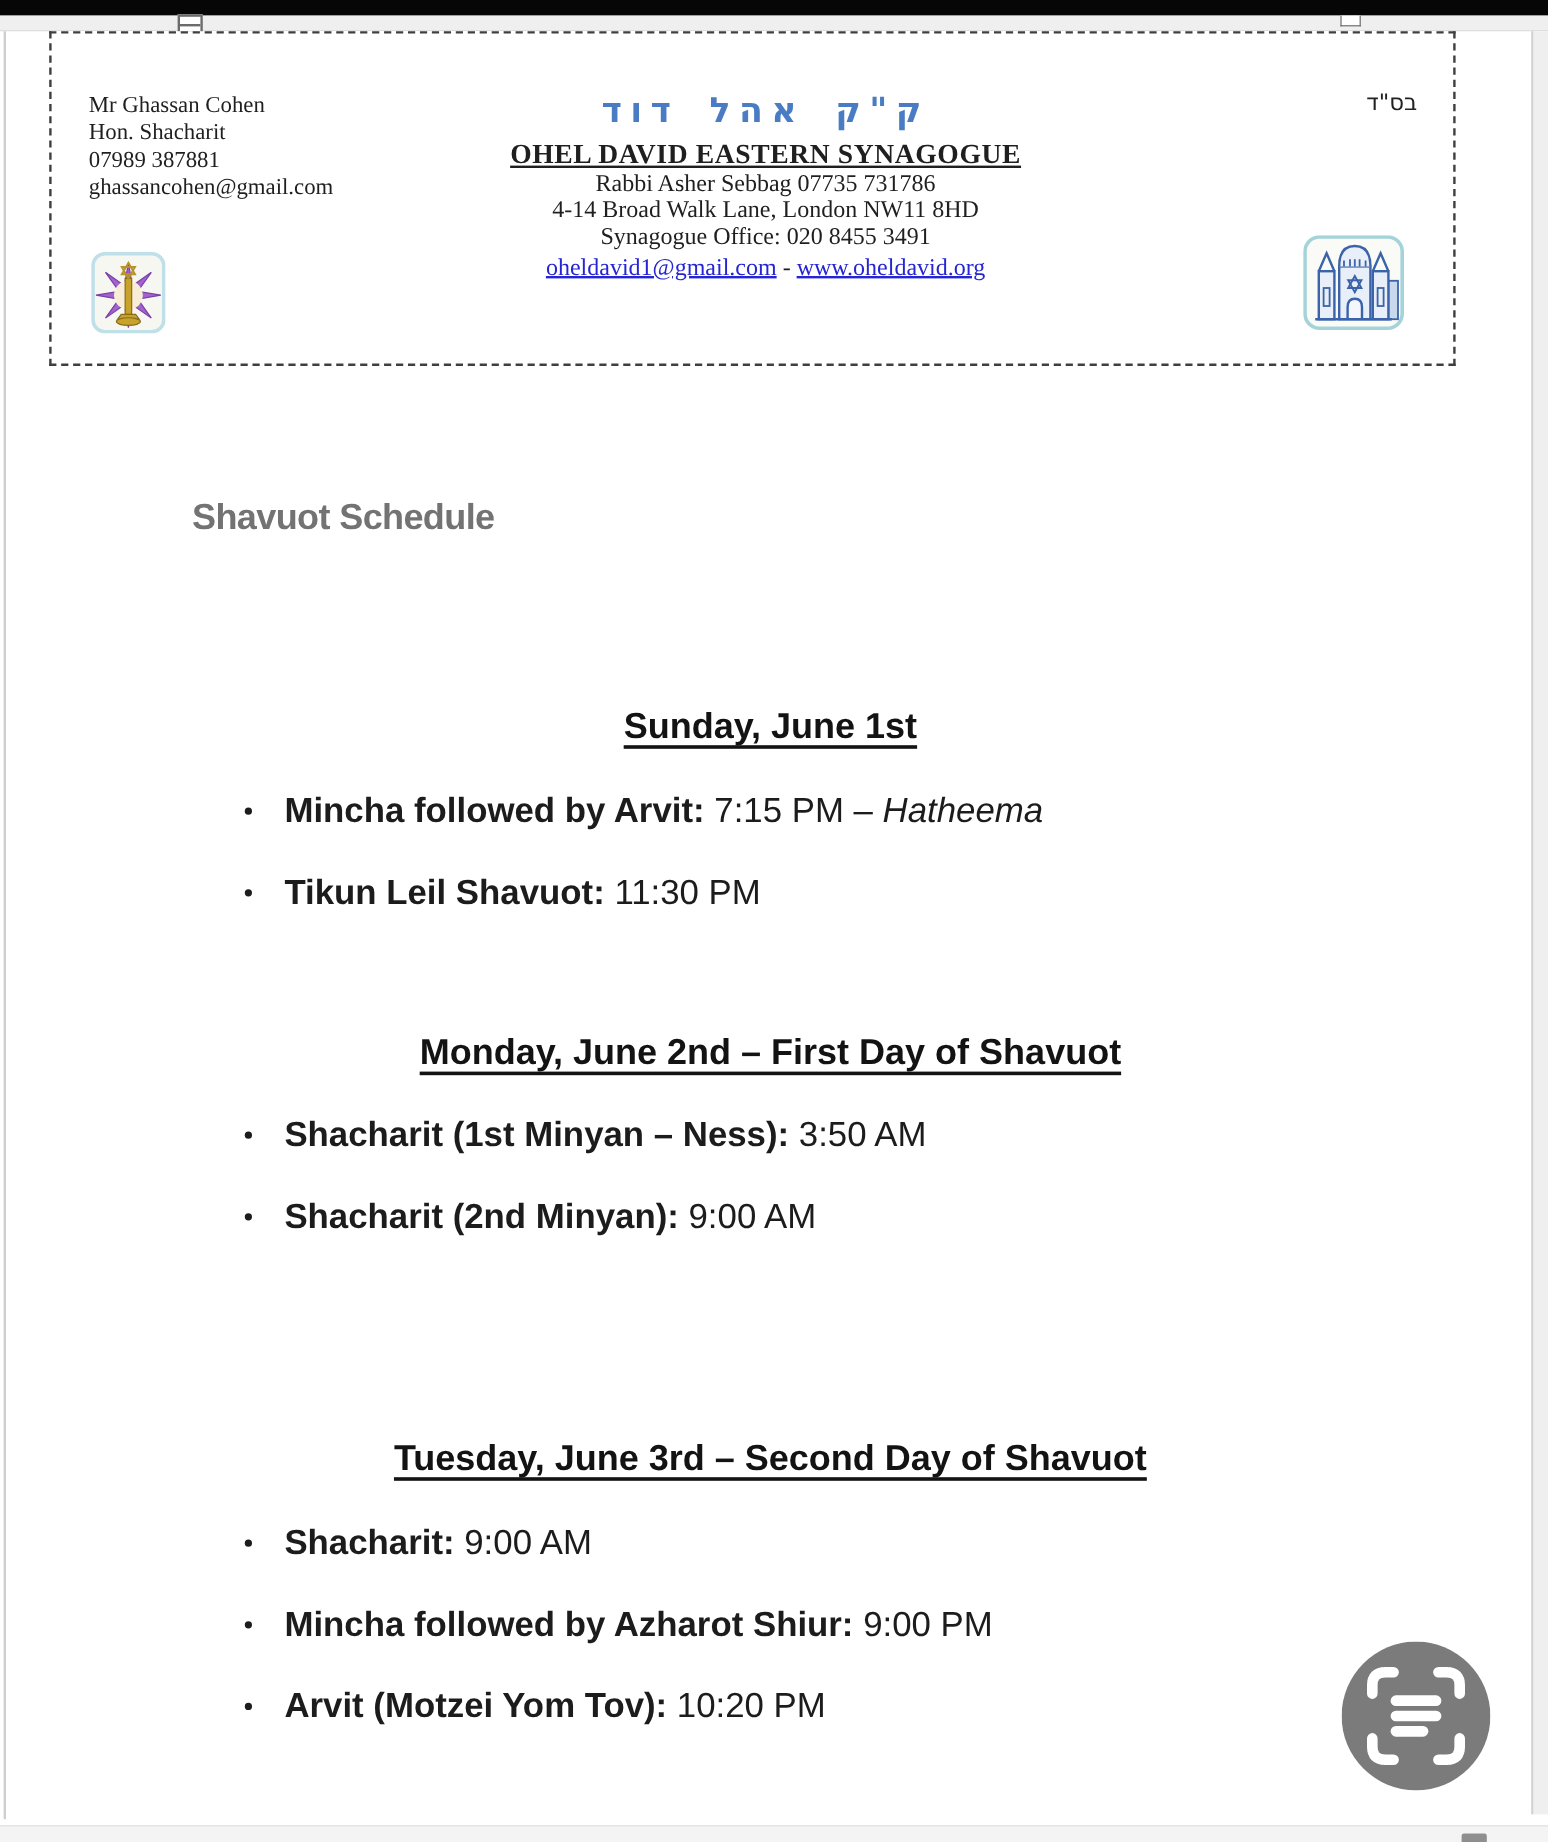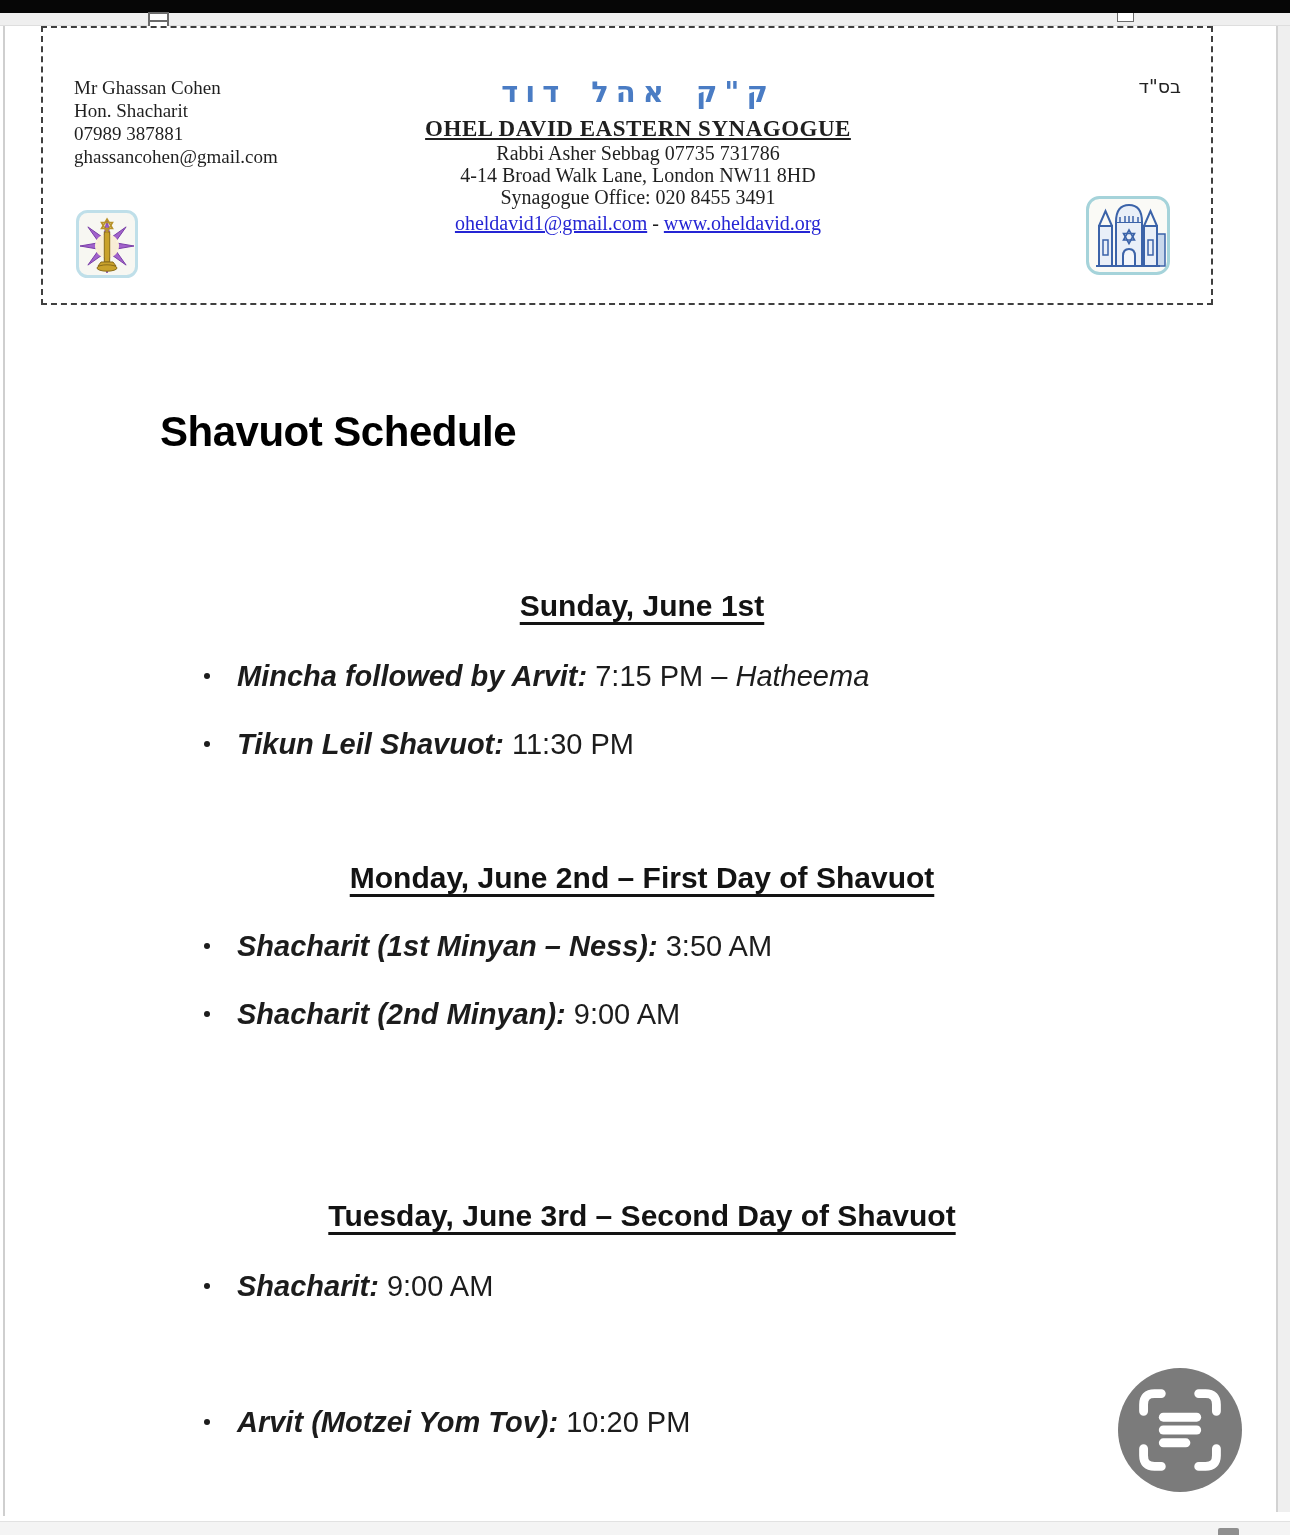--- a/index.html
+++ b/index.html
@@ -35,29 +35,29 @@
   }
   .org-name { margin-top:4px; font-size:23px; line-height:26px; font-weight:bold; letter-spacing:0.5px;text-decoration:underline; }
   .lh-line { font-size:20px; line-height:22px; }
   .links-line { margin-top:4px; font-size:20px; line-height:22px; }
   .lnk { color:#2525d4; text-decoration:underline; cursor:pointer; }
   .bsd { position:absolute; right:30px; top:47px; font-family:"DejaVu Sans", sans-serif; font-size:19px; color:#222; }
   .building-logo { position:absolute; left:1043px; top:168px; }
 
   
   .doc-title {
-    position:absolute; left:160px; top:406px; font-size:42px; line-height:52px;
-    font-weight:bold; color:#000000; letter-spacing:-0.5px;
+    position:absolute; left:160px; top:406px; font-size:30px; line-height:52px;
+    font-weight:bold; color:#737373; letter-spacing:-0.5px;
   }
   .doc-content { position:absolute; left:160px; top:0; width:964px; height:1296px; }
   .sec-heading { position:absolute; left:0; width:100%; text-align:center; font-size:30px; line-height:36px; font-weight:bold; color:#131313; }
   .sec-heading .u { text-decoration:underline; text-decoration-thickness:2.5px; text-underline-offset:6px; }
   .row { position:absolute; left:0; width:100%; padding-left:77px; font-size:29px; line-height:36px; color:#1c1c1c; }
   .row .dot { position:absolute; left:44px; top:15px; width:6px; height:6px; border-radius:50%; background:#1c1c1c; }
-  .row .lbl { font-weight:bold;font-style:italic; }
+  .row .lbl { font-weight:bold; }
   .row .note { font-style:italic; }
 
   
   .scan-button { position:absolute; left:1118px; top:1368px; width:124px; height:124px; cursor:pointer; }
 </style>
 </head>
 <body>
 
 <div class="canvas">
 
@@ -134,20 +134,21 @@
     <div class="sec-heading" style="top:588px"><span class="u">Sunday, June 1st</span></div>
     <div class="row" style="top:658px"><span class="dot"></span><span class="lbl">Mincha followed by Arvit:</span><span class="tm"> 7:15 PM – </span><span class="note">Hatheema</span></div>
     <div class="row" style="top:726px"><span class="dot"></span><span class="lbl">Tikun Leil Shavuot:</span><span class="tm"> 11:30 PM</span><span class="note"></span></div>
 
     <div class="sec-heading" style="top:860px"><span class="u">Monday, June 2nd – First Day of Shavuot</span></div>
     <div class="row" style="top:928px"><span class="dot"></span><span class="lbl">Shacharit (1st Minyan – Ness):</span><span class="tm"> 3:50 AM</span><span class="note"></span></div>
     <div class="row" style="top:996px"><span class="dot"></span><span class="lbl">Shacharit (2nd Minyan):</span><span class="tm"> 9:00 AM</span><span class="note"></span></div>
 
     <div class="sec-heading" style="top:1198px"><span class="u">Tuesday, June 3rd – Second Day of Shavuot</span></div>
     <div class="row" style="top:1268px"><span class="dot"></span><span class="lbl">Shacharit:</span><span class="tm"> 9:00 AM</span><span class="note"></span></div>
+    <div class="row" style="top:1336px"><span class="dot"></span><span class="lbl">Mincha followed by Azharot Shiur:</span><span class="tm"> 9:00 PM</span><span class="note"></span></div>
     <div class="row" style="top:1404px"><span class="dot"></span><span class="lbl">Arvit (Motzei Yom Tov):</span><span class="tm"> 10:20 PM</span><span class="note"></span></div>
   </div>
 
   <div class="scan-button">
     <svg width="124" height="124" viewBox="0 0 126 126">
       <circle cx="63" cy="63" r="63" fill="#7b7b7b"></circle>
       <g stroke="#ffffff" stroke-width="9" fill="none" stroke-linecap="round" stroke-linejoin="round">
         <path d="M44 26 H37 Q26 26 26 37 V44"></path>
         <path d="M82 26 H89 Q100 26 100 37 V44"></path>
         <path d="M44 100 H37 Q26 100 26 89 V82"></path>

